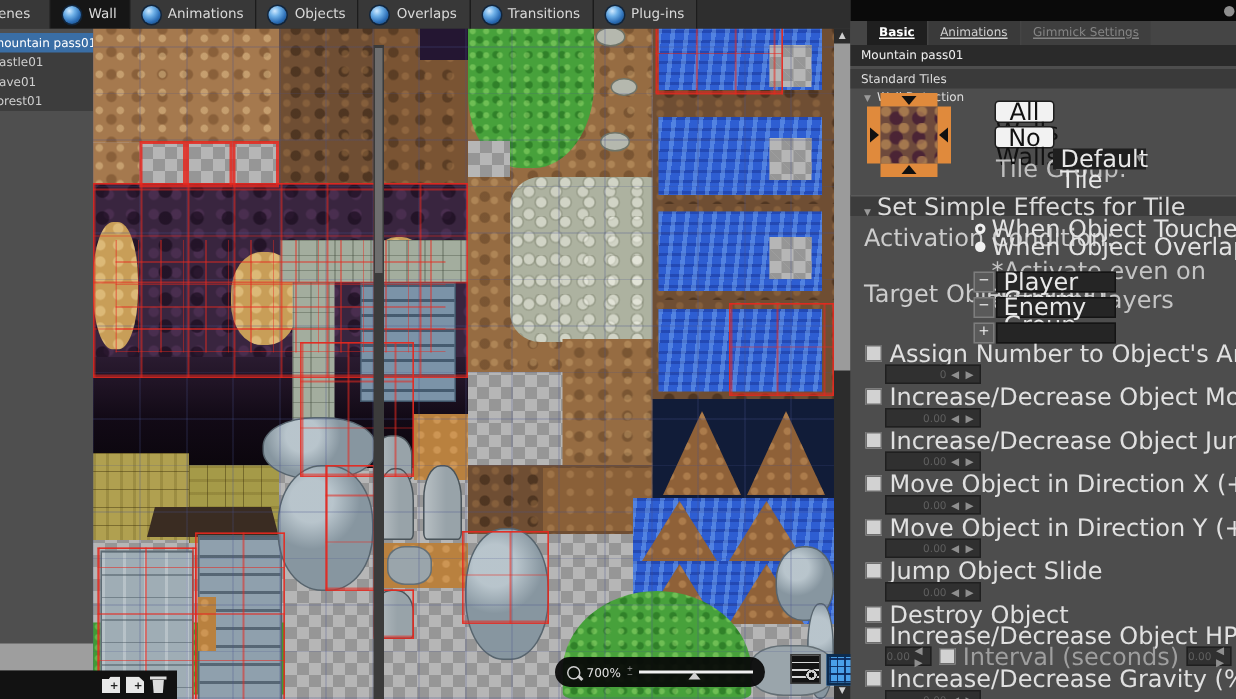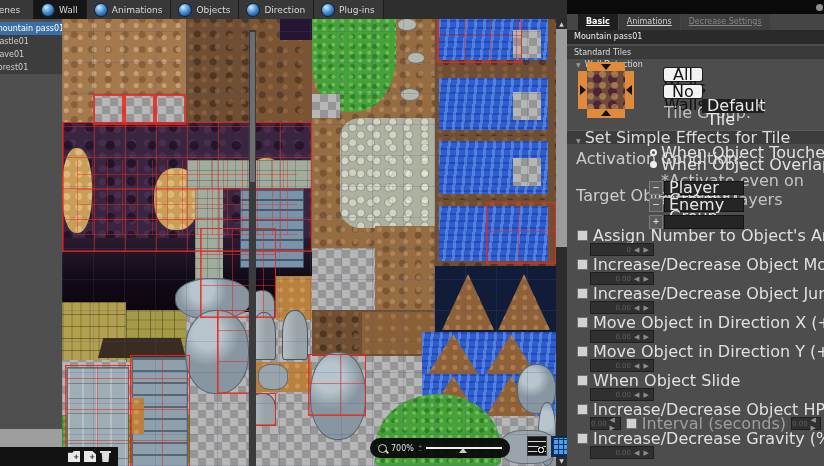--- a/index.html
+++ b/index.html
@@ -261,21 +261,25 @@
       <div class="tab">
         <div class="tab-icon"></div>
         <span class="tab-label">Animations</span>
       </div>
       <div class="tab">
         <div class="tab-icon"></div>
         <span class="tab-label">Objects</span>
       </div>
       <div class="tab">
         <div class="tab-icon"></div>
-        <span class="tab-label">Direction</span>
+        <span class="tab-label">Overlaps</span>
+      </div>
+      <div class="tab">
+        <div class="tab-icon"></div>
+        <span class="tab-label">Transitions</span>
       </div>
       <div class="tab">
         <div class="tab-icon"></div>
         <span class="tab-label">Plug-ins</span>
       </div>
       <div id="topbar-fill"></div>
     </div>
 
   <div id="sidebar">
     <div id="tileset-list">
@@ -312,21 +316,21 @@
   </div>
   <div id="dispicon"></div>
   <div id="gridicon"></div>
 
   <div id="panel">
     <div id="panel-top"></div>
     <div id="panel-menu"></div>
     <div id="ptabs">
         <div class="ptab sel">Basic</div>
         <div class="ptab">Animations</div>
-        <div class="ptab dis">Decrease Settings</div>
+        <div class="ptab dis">Gimmick Settings</div>
       </div>
     <div id="namefield">Mountain pass01</div>
     <div id="stdtiles">Standard Tiles</div>
     <div id="wallhead" class="sechead"><span class="tri">▼</span><span>Wall Detection</span></div>
   </div>
 
   <div style="position:absolute;z-index:60;">
     <div class="wd-tile"></div>
     <div class="wd-bar" style="left:587px;top:62px;width:38px;height:9px;">
       <div class="wd-arrow" style="left:14px;top:2px;border-left:5px solid transparent;border-right:5px solid transparent;border-top:6px solid #111;"></div>
@@ -432,27 +436,33 @@
         <div class="fx-spin-row">
           <div class="spin">
             <span class="spin-val">0.00</span>
             <span class="spin-arrows">◀ ▶</span>
           </div>
         </div>
       </div>
       <div class="fx">
         <div class="fx-head">
           <div class="cb"></div>
-          <span class="fx-label">When Object Slide</span>
-        </div>
-        <div class="fx-spin-row">
-          <div class="spin">
-            <span class="spin-val">0.00</span>
-            <span class="spin-arrows">◀ ▶</span>
-          </div>
+          <span class="fx-label">Jump Object Slide</span>
+        </div>
+        <div class="fx-spin-row">
+          <div class="spin">
+            <span class="spin-val">0.00</span>
+            <span class="spin-arrows">◀ ▶</span>
+          </div>
+        </div>
+      </div>
+      <div class="fx">
+        <div class="fx-head">
+          <div class="cb"></div>
+          <span class="fx-label">Destroy Object</span>
         </div>
       </div>
       <div class="fx">
         <div class="fx-head">
           <div class="cb"></div>
           <span class="fx-label">Increase/Decrease Object HP (+/-)</span>
         </div>
         <div class="fx-spin-row">
           <div class="spin">
             <span class="spin-val">0.00</span>

